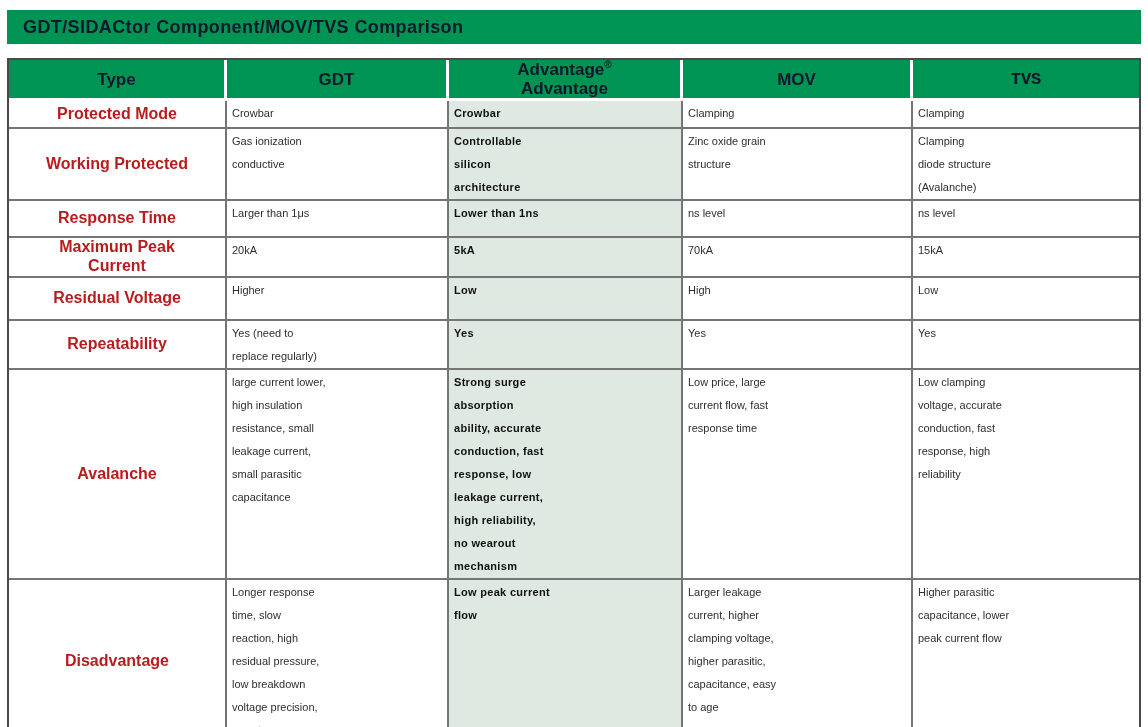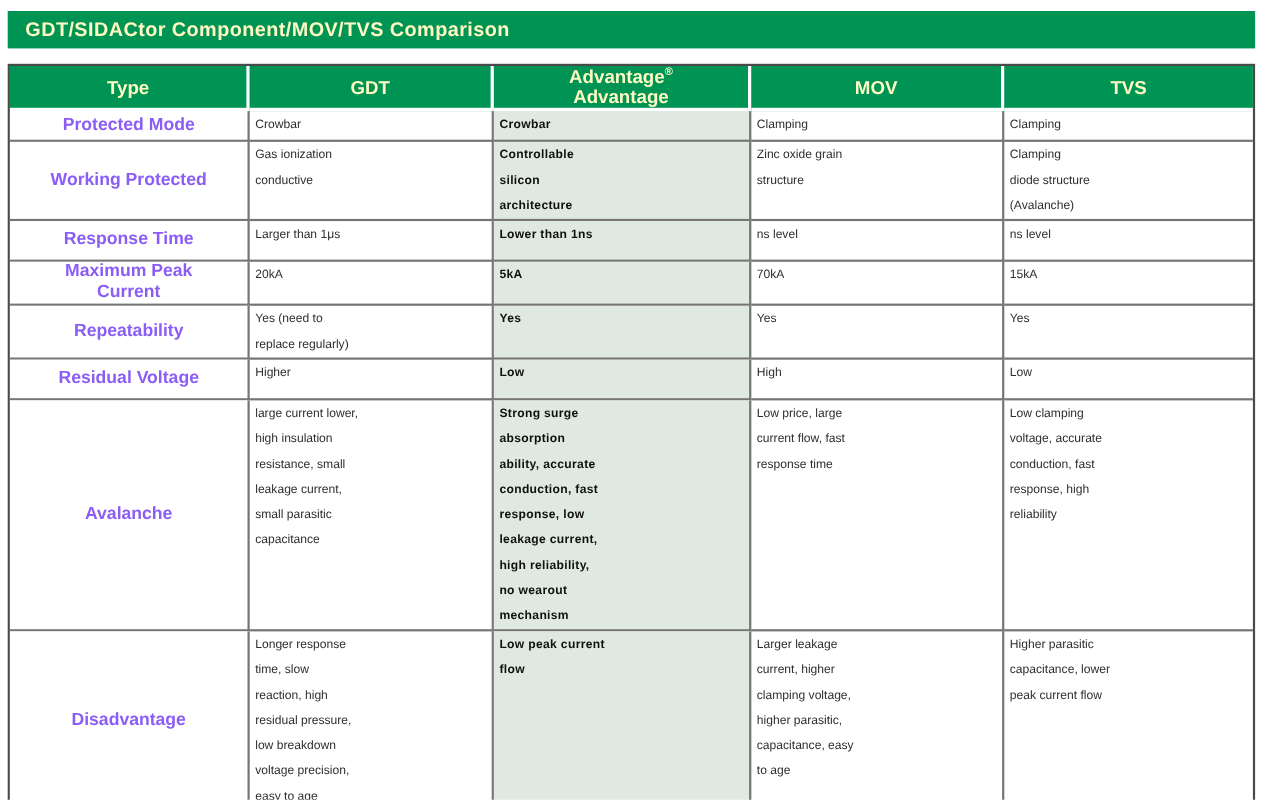--- a/index.html
+++ b/index.html
@@ -10,21 +10,21 @@
   }
   html,body{margin:0;padding:0;background:#ffffff;}
   body{
     width:1148px;height:727px;overflow:hidden;
     font-family:"Liberation Sans", sans-serif;
     -webkit-font-smoothing:antialiased;
   }
   .wrap{padding:10px 7px 0 7px;}
   .title-bar{
     background:var(--green);
-    color:#fef9c3;
+    color:#0f172a;
     font-weight:bold;
     font-size:18px;
     letter-spacing:0.4px;
     height:34px;
     line-height:34px;
     padding-left:16px;
     margin-bottom:14px;
   }
   table.cmp{
     width:1134px;
@@ -34,38 +34,38 @@
     border:2px solid var(--outer);
   }
   col.c-type{width:218px;}
   col.c-gdt{width:222px;}
   col.c-sid{width:234px;}
   col.c-mov{width:230px;}
   col.c-tvs{width:226px;}
 
   thead th{
     background:var(--green);
-    color:#fef9c3;
+    color:#0f172a;
     font-size:17px;
     font-weight:bold;
     height:38px;
     text-align:center;
     vertical-align:middle;
     line-height:1.12;
     border-right:3px solid #ffffff;
     border-bottom:3px solid #ffffff;
     padding:0;
   }
-  thead th:last-child{border-right:0;}
+  thead th:last-child{border-right:0;font-family:Liberation Mono, monospace;}
   thead th sup{font-size:10px;line-height:0;}
 
   tbody th{
     font-size:16px;
     font-weight:bold;
-    color:#8b5cf6;
+    color:#b91c1c;
     text-align:center;
     vertical-align:middle;
     background:#ffffff;
     border-right:2px solid var(--grid);
     border-bottom:2px solid var(--grid);
     padding:0 6px;
     line-height:1.18;
     white-space:pre-line;
   }
   tbody td{
@@ -151,33 +151,33 @@
         </tr>
         <tr>
           <th>Maximum Peak
 Current</th>
           <td>20kA</td>
           <td class="sidactor">5kA</td>
           <td>70kA</td>
           <td>15kA</td>
         </tr>
         <tr>
+          <th>Residual Voltage</th>
+          <td>Higher</td>
+          <td class="sidactor">Low</td>
+          <td>High</td>
+          <td>Low</td>
+        </tr>
+        <tr>
           <th>Repeatability</th>
           <td>Yes (need to
 replace regularly)</td>
           <td class="sidactor">Yes</td>
           <td>Yes</td>
           <td>Yes</td>
-        </tr>
-        <tr>
-          <th>Residual Voltage</th>
-          <td>Higher</td>
-          <td class="sidactor">Low</td>
-          <td>High</td>
-          <td>Low</td>
         </tr>
         <tr>
           <th>Avalanche</th>
           <td>large current lower,
 high insulation
 resistance, small
 leakage current,
 small parasitic
 capacitance</td>
           <td class="sidactor">Strong surge

